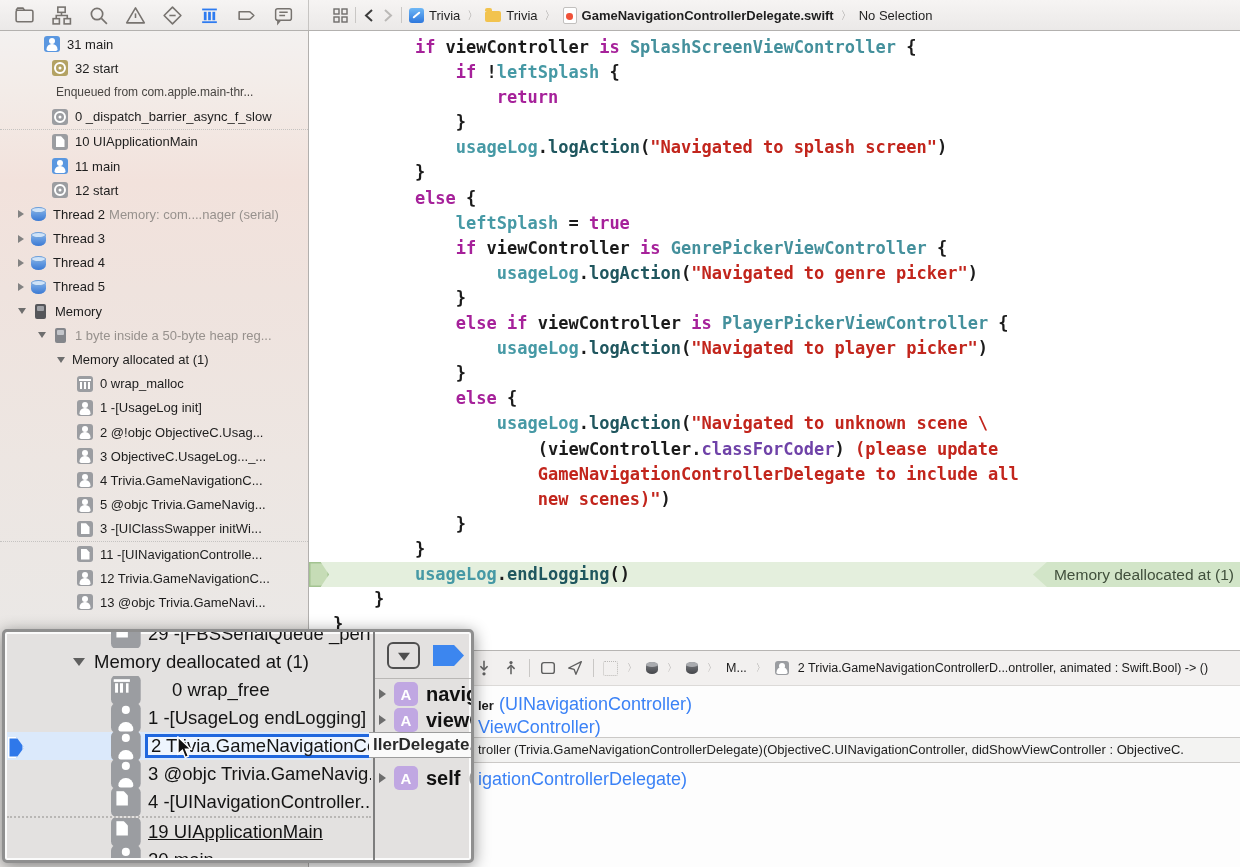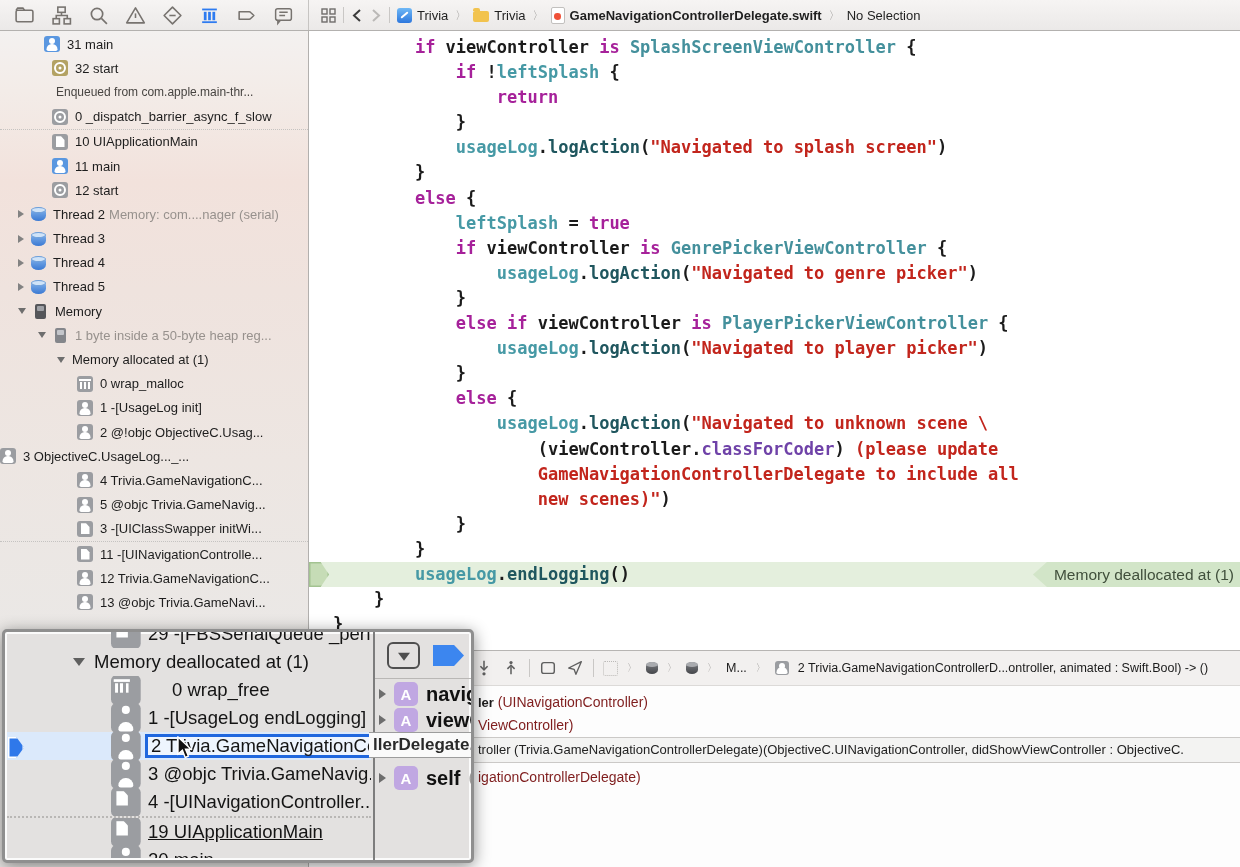--- a/index.html
+++ b/index.html
@@ -1,20 +1,20 @@
 <!DOCTYPE html>
 <html><head>
 <meta charset="utf-8">
 <style>
   html,body{margin:0;padding:0;background:#d8d8d8;font-family:"Liberation Sans",sans-serif;}
   .stage{position:relative;width:1240px;height:867px;background:#fff;overflow:hidden;}
 
   
   .topbar{position:absolute;left:0;top:0;width:1240px;height:30px;
-    background:linear-gradient(#f6f4f3,#ebe9e8);border-bottom:1px solid #b3b1af;display:flex;}
+    background:linear-gradient(#f6f4f3,#ebe9e8);border-bottom:1px solid #b3b1af;display:flex;gap:12px;}
   .navicons{width:308px;display:flex;align-items:center;justify-content:center;gap:16px;border-right:1px solid #c6c4c2;}
   .navicons button{border:0;background:transparent;padding:0;width:21px;height:21px;cursor:default;}
   .jumpbar{flex:1;display:flex;align-items:center;gap:7px;padding-left:12px;font-size:13px;color:#1f1f1f;white-space:nowrap;overflow:hidden;}
   .jb-sep{color:#9b9997;font-size:11px;}
   .jb-div{width:1px;height:16px;background:#c9c7c5;}
   .crumb{display:flex;align-items:center;gap:5px;}
   .ic-appproj{width:15px;height:15px;border-radius:3px;background:linear-gradient(#6fb8f6,#2d77dd);position:relative;}
   .ic-appproj::after{content:"";position:absolute;left:3px;top:6px;width:9px;height:2px;background:#fff;transform:rotate(-40deg);border-radius:1px;}
   .ic-folder{width:16px;height:11px;border-radius:2px;background:#f2c34e;position:relative;margin-top:2px;}
   .ic-folder::before{content:"";position:absolute;left:0;top:-3px;width:7px;height:3px;background:#f2c34e;border-radius:2px 2px 0 0;}
@@ -67,21 +67,21 @@
   .debug{position:absolute;left:309px;top:650px;width:931px;height:217px;background:#fdfdfd;border-top:1px solid #b7b5b3;box-sizing:border-box;}
   .dbgbar{height:34px;background:#f2f0ef;border-bottom:1px solid #dcdad8;display:flex;align-items:center;gap:9px;padding-left:166px;font-size:12.5px;color:#1b1b1b;white-space:nowrap;overflow:hidden;}
   .dbgbar .div{width:1px;height:18px;background:#c9c7c5;flex:none;}
   .dbgbar svg{flex:none;}
   .bc-sep{color:#9a9896;font-size:10px;}
   .cyl{width:12px;height:12px;border-radius:50%/36%;background:linear-gradient(#7d7f83,#45474b);position:relative;flex:none;}
   .cyl::before{content:"";position:absolute;left:0;right:0;top:0;height:5px;border-radius:50%;background:#a9abaf;}
   .gridfaint{width:13px;height:13px;border:1px dotted #bbb9b7;border-radius:2px;flex:none;}
   .p14{width:14px;height:14px;}
   .dv{position:absolute;font-size:13px;color:#1c1c1c;white-space:nowrap;}
-  .dv .g{color:#7f1d1d;font-size:14px;}
+  .dv .g{color:#3b82f6;font-size:18px;}
   .dvband{position:absolute;left:0;right:0;top:86px;height:26px;background:#f3f3f2;border-top:1px solid #cbc9c7;border-bottom:1px solid #cbc9c7;
     line-height:24px;padding-left:169px;font-size:13px;color:#222;white-space:nowrap;overflow:hidden;box-sizing:border-box;}
 
   
   .overlay{position:absolute;left:2px;top:629px;width:472px;height:234px;background:#e3e1e0;border:3px solid #8f8f8f;border-radius:5px;
     box-shadow:0 3px 16px rgba(0,0,0,.45),inset 0 0 0 2px #fbfbfb;box-sizing:border-box;overflow:hidden;}
   .ovl-left{position:absolute;left:2px;top:2px;width:364px;bottom:2px;overflow:hidden;}
   .ovl-row{height:28px;display:flex;align-items:center;font-size:18.5px;color:#141414;white-space:nowrap;overflow:hidden;}
   .ovl-row .lbl{margin-left:9px;}
   .ovl-row.divafter{border-bottom:2px dotted #b9b7b5;}
@@ -276,21 +276,21 @@
         <span class="lbl">0 wrap_malloc</span>
       </div>
       <div class="srow " style="padding-left: 77px;">
         <span class="ic i16 bg-gray ic-person"></span>
         <span class="lbl">1 -[UsageLog init]</span>
       </div>
       <div class="srow " style="padding-left: 77px;">
         <span class="ic i16 bg-gray ic-person"></span>
         <span class="lbl">2 @!objc ObjectiveC.Usag...</span>
       </div>
-      <div class="srow " style="">
+      <div class="srow " style="padding-left: 77px;">
         <span class="ic i16 bg-gray ic-person"></span>
         <span class="lbl">3 ObjectiveC.UsageLog..._...</span>
       </div>
       <div class="srow " style="padding-left: 77px;">
         <span class="ic i16 bg-gray ic-person"></span>
         <span class="lbl">4 Trivia.GameNavigationC...</span>
       </div>
       <div class="srow " style="padding-left: 77px;">
         <span class="ic i16 bg-gray ic-person"></span>
         <span class="lbl">5 @objc Trivia.GameNavig...</span>

